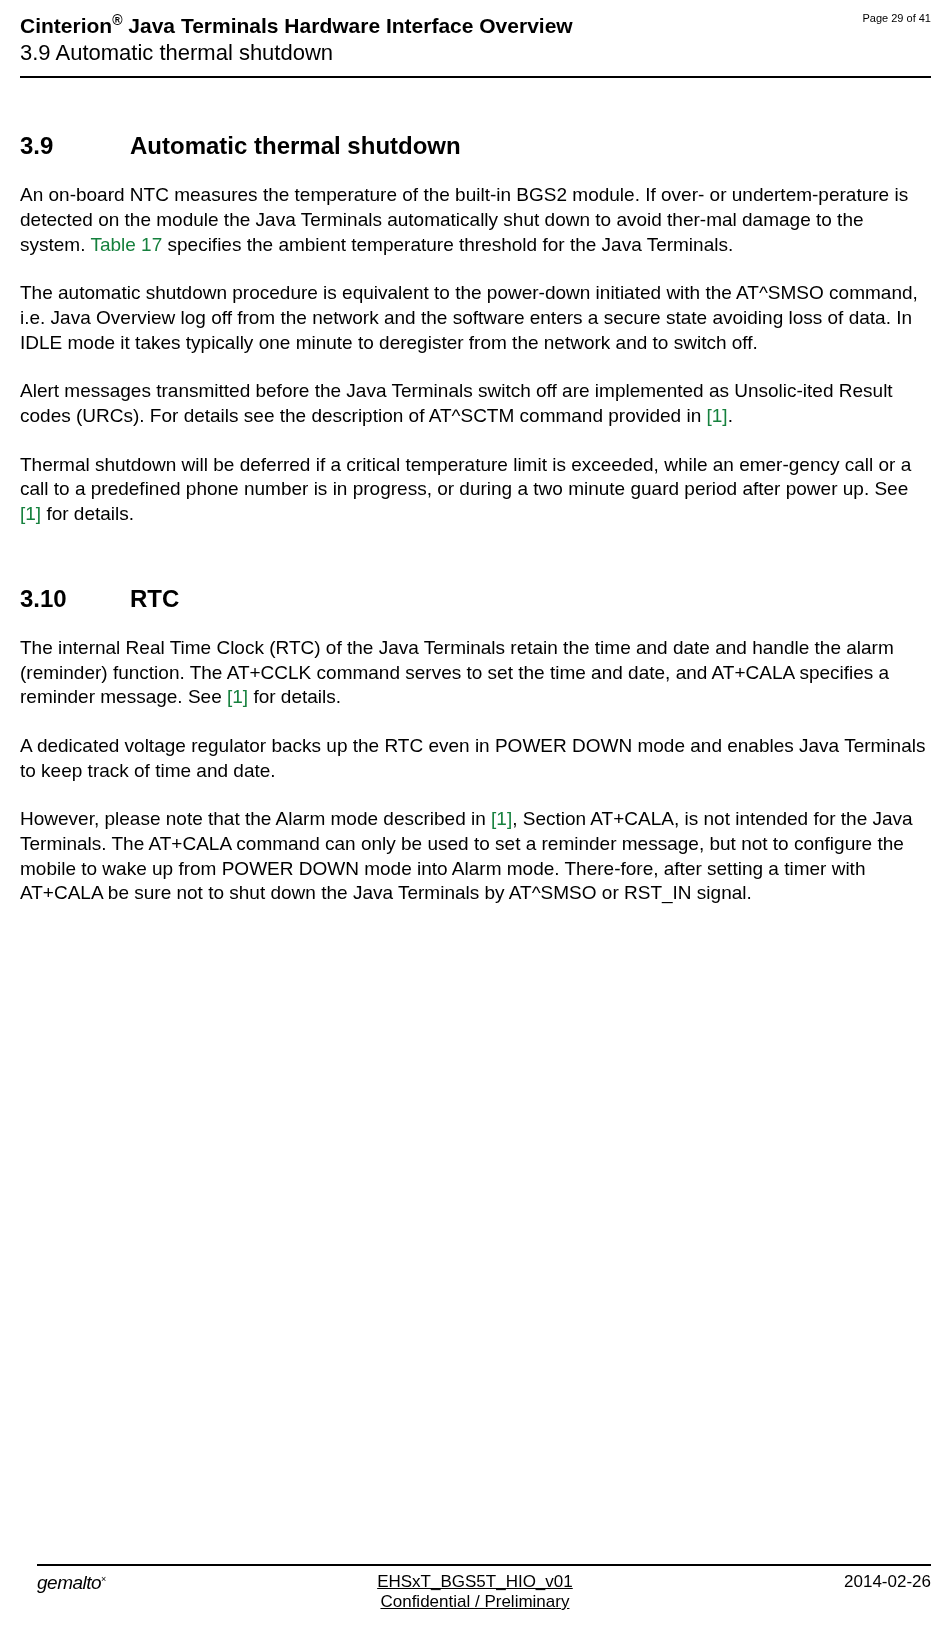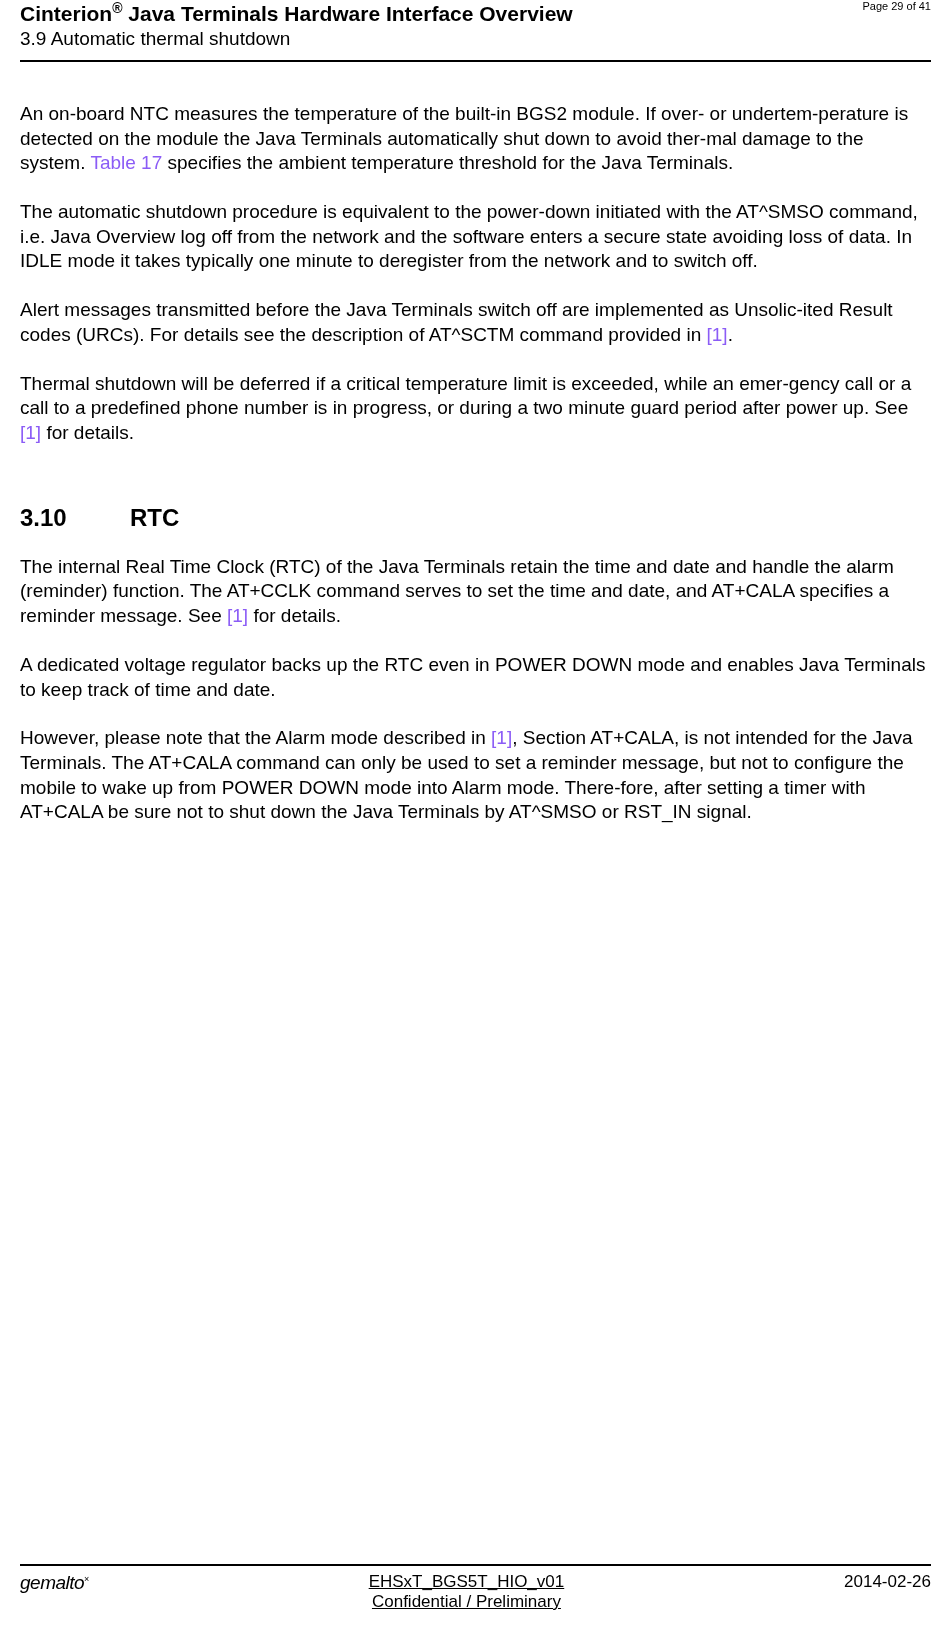--- a/index.html
+++ b/index.html
@@ -9,34 +9,34 @@
     }
     body {
       font-family: Arial, Helvetica, sans-serif;
       width: 951px;
       height: 1640px;
       position: relative;
       background: #fff;
       color: #000;
     }
     .header {
-      padding: 0 20px;
+      padding: 12px 20px;
       position: relative;
     }
     .header-top {
       display: flex;
       justify-content: space-between;
       align-items: flex-start;
     }
     .header-title {
       font-size: 21px;
       font-weight: bold;
     }
     .header-subtitle {
-      font-size: 19px;
+      font-size: 22px;
       font-weight: normal;
       margin-top: 2px;
     }
     .page-number {
       font-size: 11px;
     }
     .header-divider {
       border: none;
       border-top: 2px solid #000;
       margin-top: 10px;
@@ -55,33 +55,33 @@
     }
     .section-number {
       width: 110px;
       flex-shrink: 0;
     }
     .paragraph {
       margin-bottom: 24px;
       text-align: left;
     }
     .link {
-      color: #8b5cf6;
+      color: #15803d;
     }
     .reg {
       font-size: 14px;
       vertical-align: super;
     }
     .section-gap {
       margin-top: 56px;
     }
     .footer {
       position: absolute;
       bottom: 12px;
-      left: 0;
+      left: 17px;
       right: 0;
       padding: 16px 20px;
     }
     .footer-divider {
       border: none;
       border-top: 2px solid #000;
       margin-bottom: 6px;
     }
     .footer-content {
       display: flex;
@@ -117,20 +117,24 @@
       </div>
       <div class="header-subtitle">3.9 Automatic thermal shutdown</div>
     </div>
     <div class="page-number">Page 29 of 41</div>
   </div>
   <hr class="header-divider">
 </div>
 
 <div class="content">
 
+  <div class="section-heading">
+    <span class="section-number">3.9</span>
+    <span>Automatic thermal shutdown</span>
+  </div>
 
   <p class="paragraph">
     <span>An on-board NTC measures the temperature of the built-in BGS2 module. If over- or undertem-perature is detected on the module the Java Terminals automatically shut down to avoid ther-mal damage to the system. </span><span class="link">Table 17</span><span> specifies the ambient temperature threshold for the Java Terminals.</span>
   </p>
 
   <p class="paragraph">The automatic shutdown procedure is equivalent to the power-down initiated with the AT^SMSO command, i.e. Java Overview log off from the network and the software enters a secure state avoiding loss of data. In IDLE mode it takes typically one minute to deregister from the network and to switch off.</p>
 
   <p class="paragraph">
     <span>Alert messages transmitted before the Java Terminals switch off are implemented as Unsolic-ited Result codes (URCs). For details see the description of AT^SCTM command provided in </span><span class="link">[1]</span><span>.</span>
   </p>

